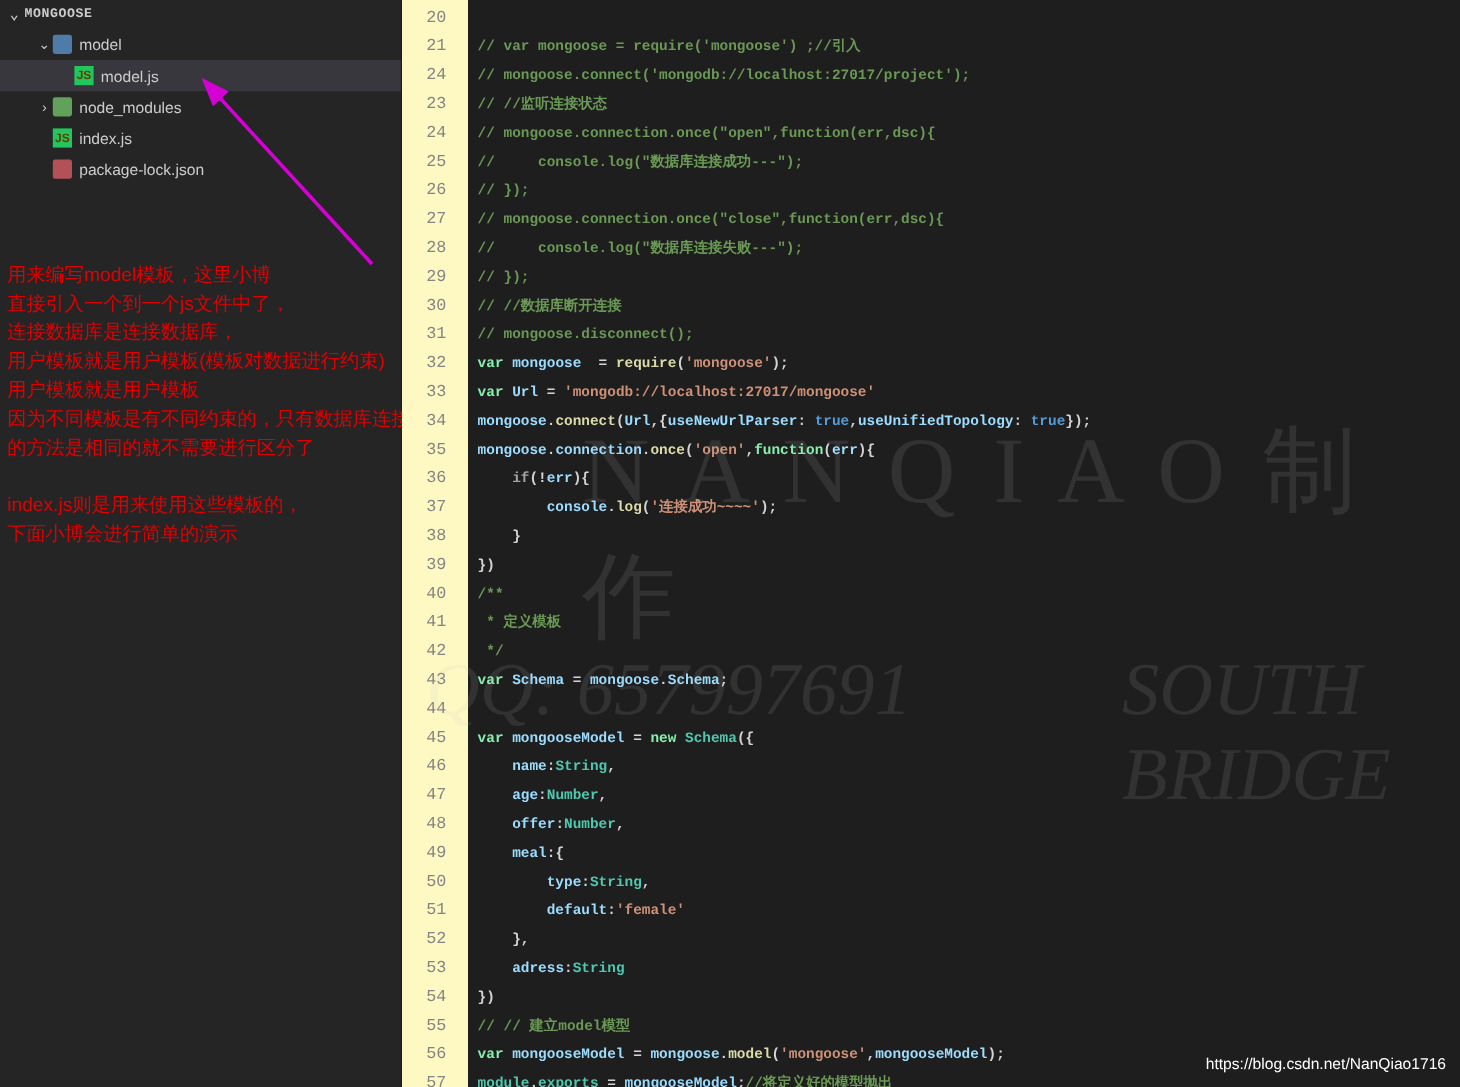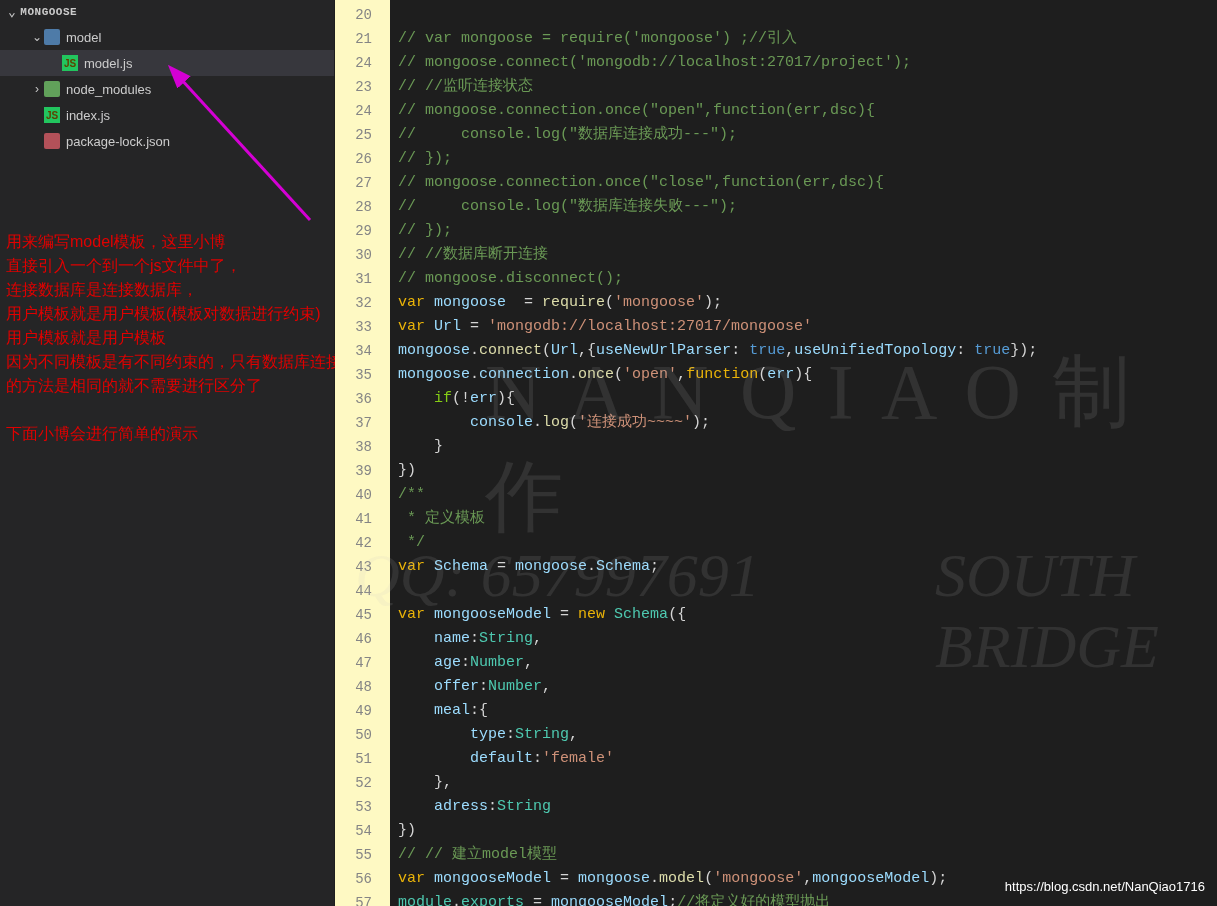--- a/index.html
+++ b/index.html
@@ -58,48 +58,48 @@
   color:#858585;
   font-size:14px;
   text-align:right;
   padding: 3px 18px 0 0;
   line-height:24px;
   user-select:none;
 }
 .code {
   flex:1;
   background:#1e1e1e;
-  font-size:15px;
+  font-size:12px;
   line-height:24px;
   padding: 3px 0 0 8px;
   white-space:pre;
   position:relative;
+  font-weight:bold;
 }
 .cm { color:#6a9955; }
-.kw { color:#eab308; }
+.kw { color:#86efac; }
 .fn { color:#dcdcaa; }
 .var{ color:#9cdcfe; }
 .typ{ color:#4ec9b0; }
 .str{ color:#ce9178; }
 .prop{ color:#9cdcfe; }
 .pl { color:#d4d4d4; }
-.ctr { color:#84cc16; }
+.ctr { color:#a3a3a3; }
 .bool{ color:#569cd6; }
 .modc{ color:#4ec9b0; }
 .annotation-text {
   position:absolute;
   left:6px;
   top:218px;
   color:#e00000;
   font-family:"Microsoft YaHei","SimHei",sans-serif;
   font-size:16px;
   line-height:24px;
   width:420px;
   pointer-events:none;
-  margin-top:12px;
 }
 .arrow-svg {
   position:absolute;
   left:160px; top:60px;
   pointer-events:none;
 }
 .watermark1, .watermark2, .watermark3 {
   position:absolute;
   color:rgba(200,200,200,0.12);
   font-family: "Times New Roman", serif;
@@ -156,20 +156,21 @@
 
   <div class="annotation-text" id="anno">
       <div>用来编写model模板，这里小博</div>
       <div>直接引入一个到一个js文件中了，</div>
       <div>连接数据库是连接数据库，</div>
       <div>用户模板就是用户模板(模板对数据进行约束)</div>
       <div>用户模板就是用户模板</div>
       <div>因为不同模板是有不同约束的，只有数据库连接</div>
       <div>的方法是相同的就不需要进行区分了</div>
       <div>&nbsp;</div>
+      <div>index.js则是用来使用这些模板的，</div>
       <div>下面小博会进行简单的演示</div>
     </div>
 </div>
 
 <svg class="arrow-svg" width="180" height="180">
   <defs>
     <marker id="ah" markerWidth="10" markerHeight="10" refX="2" refY="3" orient="auto">
       <path d="M0,0 L0,6 L8,3 z" fill="#d400d4"></path>
     </marker>
   </defs>

